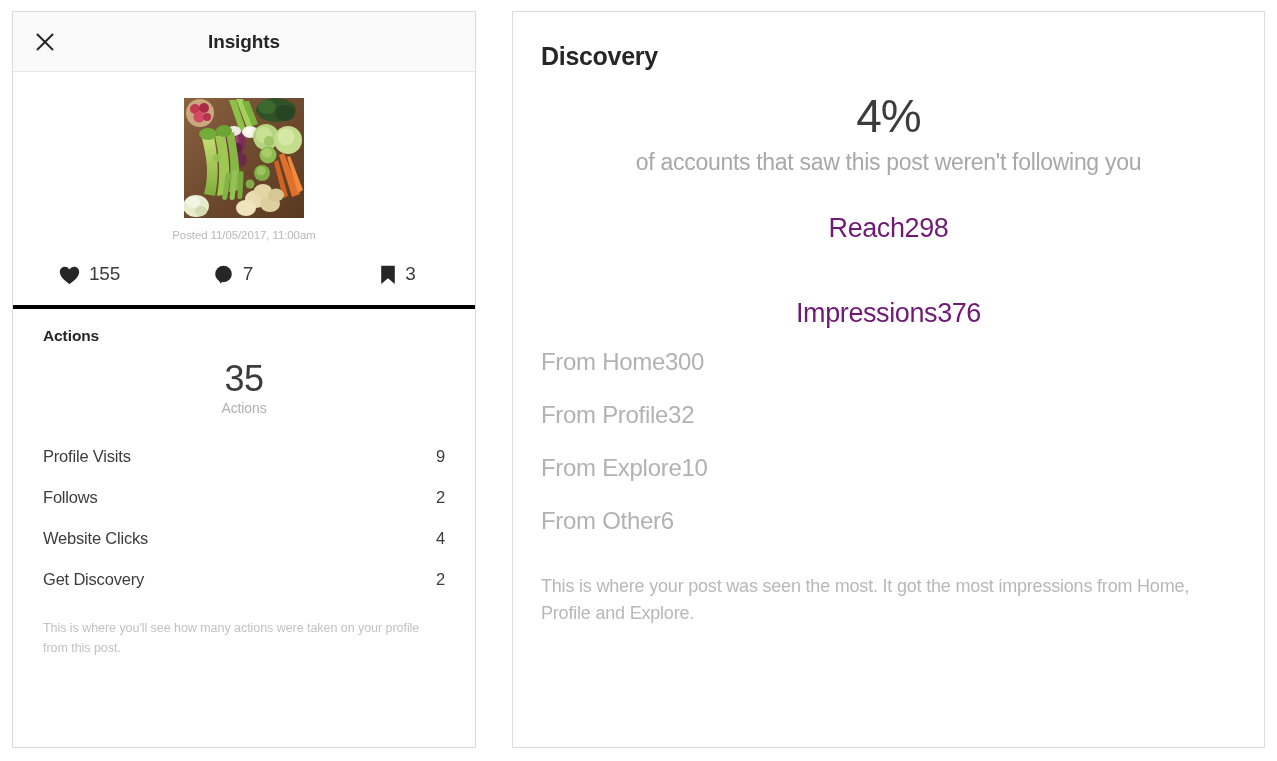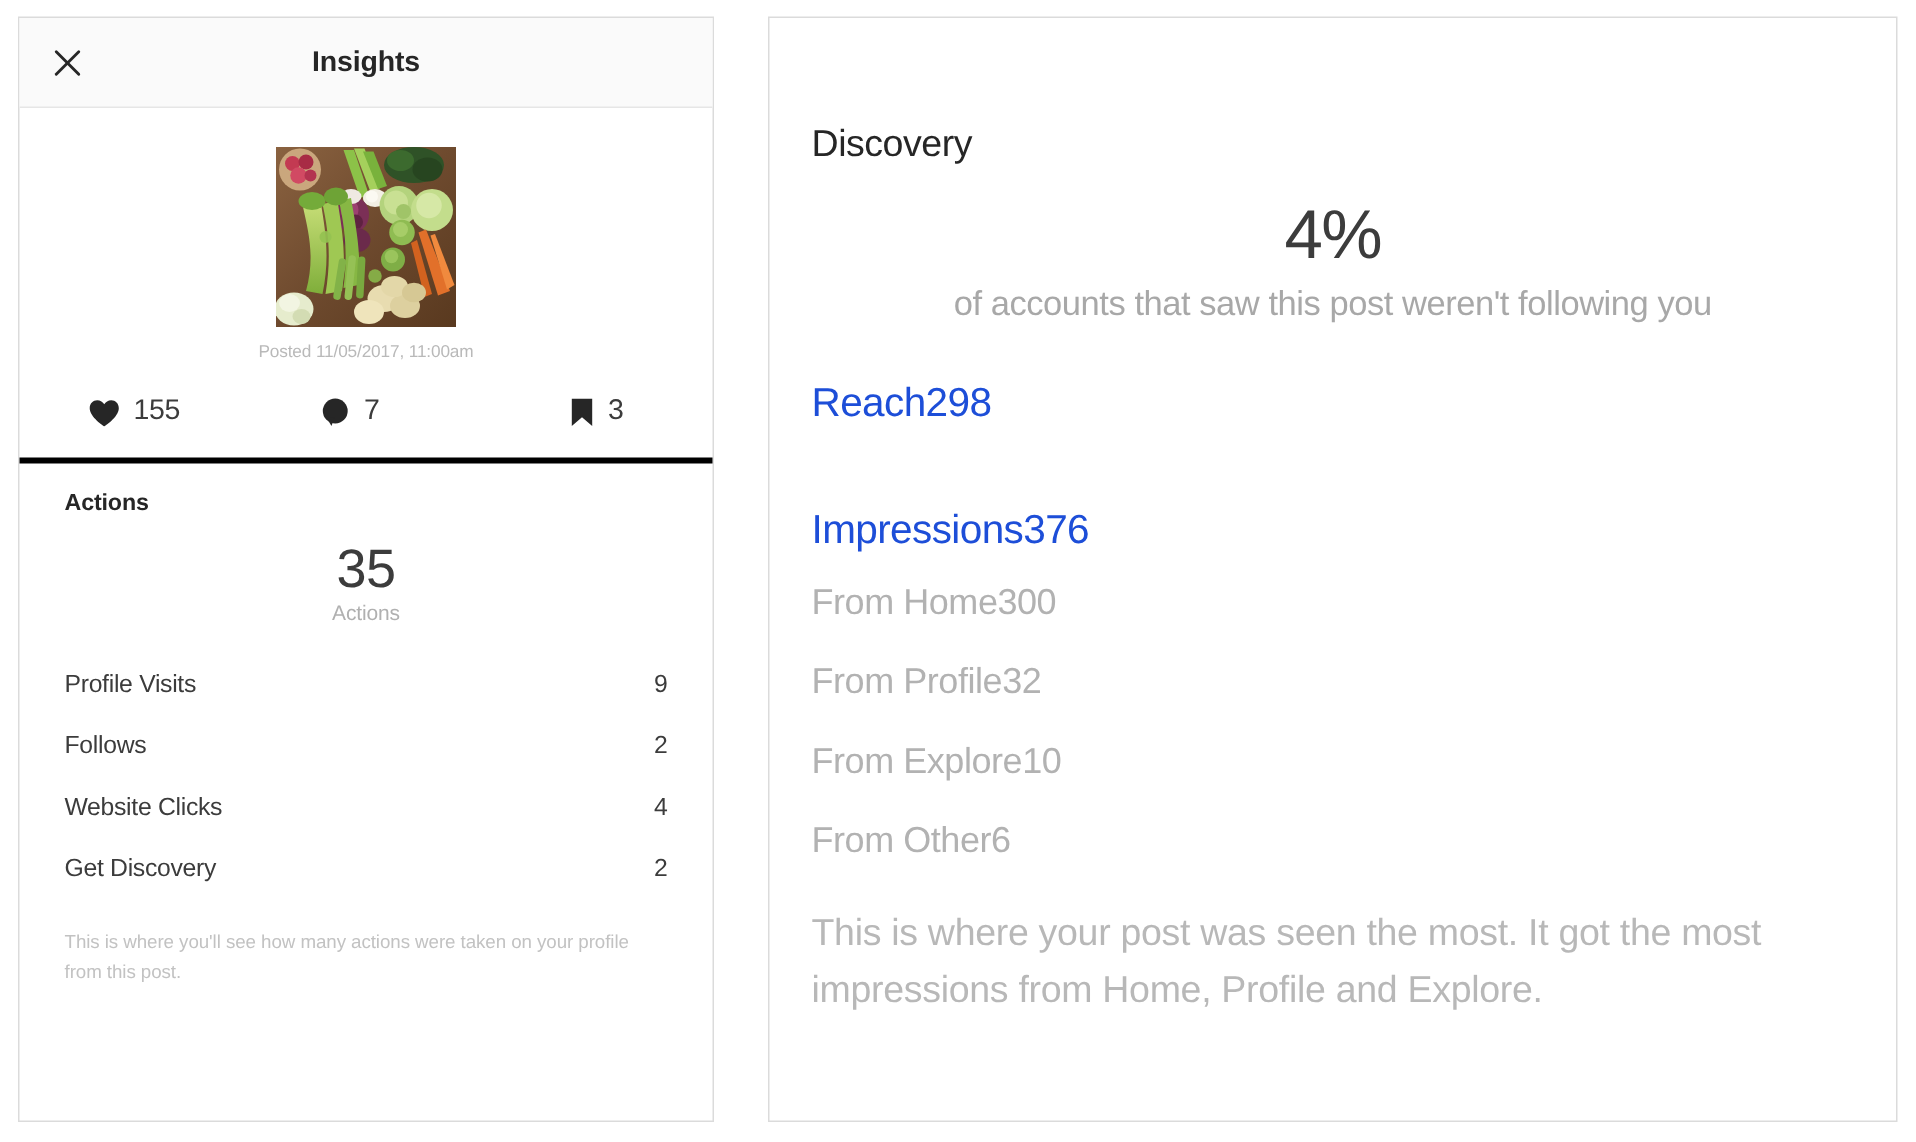--- a/index.html
+++ b/index.html
@@ -172,24 +172,23 @@
     top: 11px;
     width: 753px;
     height: 737px;
     background: #ffffff;
     border: 1px solid #dbdbdb;
     box-sizing: border-box;
     padding: 30px 28px 0 28px;
   }
   .discovery-heading {
     font-size: 25px;
-    font-weight: normal;
+    font-weight: bold;
     color: #262626;
     letter-spacing: -0.3px;
-    margin-top: 40px;
   }
   .pct-block {
     text-align: center;
     margin-top: 22px;
   }
   .pct-value {
     font-size: 46px;
     color: #3c3c3c;
     line-height: 1;
     letter-spacing: -1px;
@@ -197,39 +196,39 @@
   .pct-caption {
     margin-top: 8px;
     font-size: 23px;
     line-height: 1.37;
     color: #a8a8a8;
     letter-spacing: -0.3px;
   }
   .metric-block { margin-top: 28px; }
   .metric-primary {
     display: flex;
-    justify-content: flex-start;
+    justify-content: center;
     align-items: baseline;
     font-size: 27px;
-    color: #1d4ed8;
+    color: #701a75;
     letter-spacing: -0.4px;
     padding: 6px 0;
   }
   .metric-gap { height: 42px; }
   .metric-sub {
     display: flex;
     align-items: baseline;
     font-size: 24px;
     color: #b2b2b2;
     letter-spacing: -0.3px;
     padding: 13px 0 12px 0;
   }
   .discovery-note {
-    margin-top: 16px;
-    font-size: 25px;
+    margin-top: 26px;
+    font-size: 18px;
     line-height: 1.52;
     color: #b8b8b8;
     letter-spacing: -0.2px;
   }
 </style>
 </head>
 <body>
 
 <div class="screen">
 

